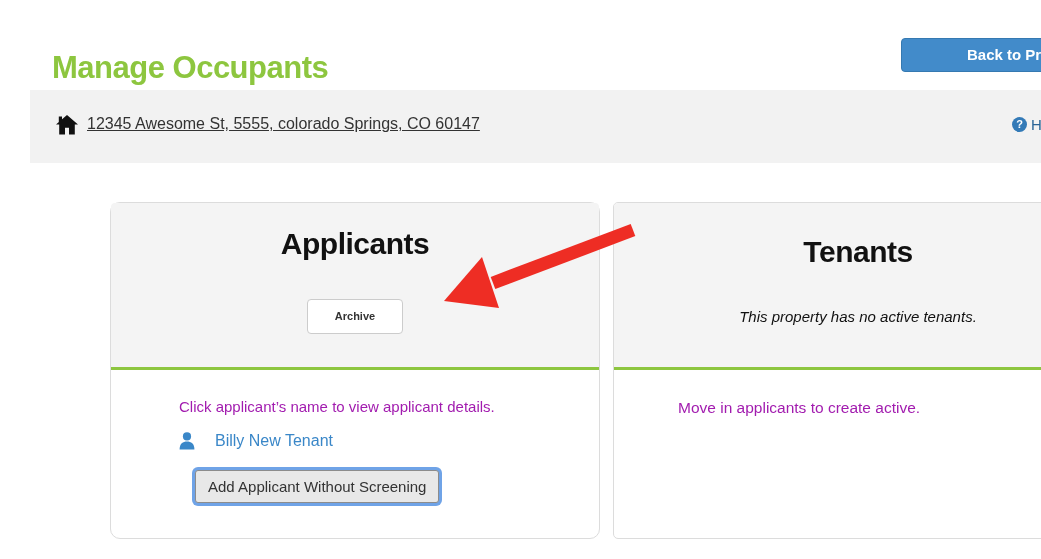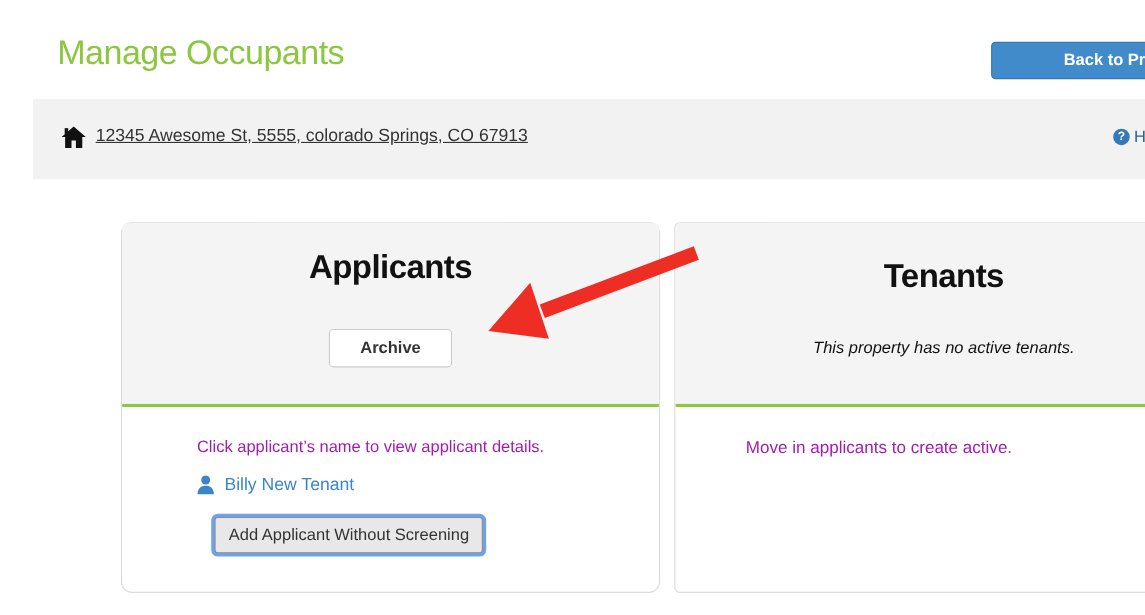--- a/index.html
+++ b/index.html
@@ -23,23 +23,23 @@
     width: 1041px;
     height: 559px;
     overflow: hidden;
     background: #fff;
   }
 
   
   .page-title {
     position: absolute;
     left: 52px;
-    top: 30px;
+    top: 50px;
     font-size: 31px;
-    font-weight: normal;
+    font-weight: bold;
     letter-spacing: -0.5px;
     color: var(--heading_green);
   }
   .back-btn {
     position: absolute;
     left: 901px;
     top: 38px;
     width: 252px;
     height: 34px;
     background: var(--primary_blue);
@@ -140,21 +140,21 @@
     position: absolute;
     top: 96px;
     left: 0;
     width: 100%;
     display: flex;
     justify-content: center;
     gap: 12px;
   }
   .btn {
     font-family: "Liberation Sans", sans-serif;
-    font-size: 15px;
+    font-size: 11px;
     font-weight: bold;
     border-radius: 4px;
     padding: 8px 27px;
     cursor: pointer;
     line-height: 17px;
   }
   .btn-archive {
     background: #fff;
     border: 1px solid #ccc;
     color: #333;
@@ -186,21 +186,21 @@
     color: #a21caf;
     white-space: nowrap;
   }
   .card-tenants .instruction { left: 64px; top: 29px; font-size: 15.5px; }
   .applicant-row {
     position: absolute;
     left: 68px;
     top: 62px;
     display: flex;
     align-items: center;
-    gap: 9px;
+    gap: 20px;
   }
   .person-icon { width: 16px; height: 18px; display: block; }
   .applicant-link {
     font-size: 16px;
     color: var(--link_blue);
     text-decoration: none;
     cursor: pointer;
   }
   .add-btn {
     position: absolute;
@@ -234,21 +234,21 @@
 
   <h1 class="page-title">Manage Occupants</h1>
 
   <button class="back-btn">Back to Property</button>
 
   <div class="address-bar">
     <svg class="home-icon" viewBox="0 0 24 24" aria-hidden="true">
       <path fill="#111" d="M12 2 L23 11.5 H19.8 V21.5 H14 V14.8 H10 V21.5 H4.2 V11.5 H1 Z"></path>
       <rect fill="#111" x="3.8" y="3.5" width="3.2" height="5.5"></rect>
     </svg>
-    <a class="address-link">12345 Awesome St, 5555, colorado Springs, CO 67913</a>
+    <a class="address-link">12345 Awesome St, 5555, colorado Springs, CO 60147</a>
     <a class="help-link">
         <span class="help-icon">?</span>
         <span>Help</span>
       </a>
   </div>
 
   <div class="card card-applicants">
     <div class="card-header">
       <div class="card-title">Applicants</div>
       <div class="btn-row">

